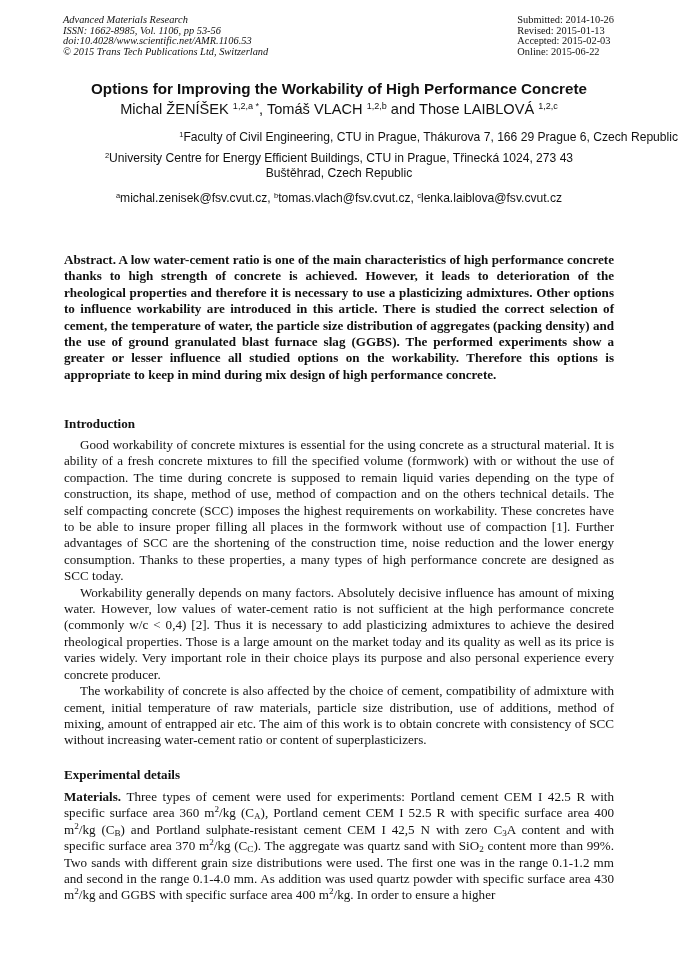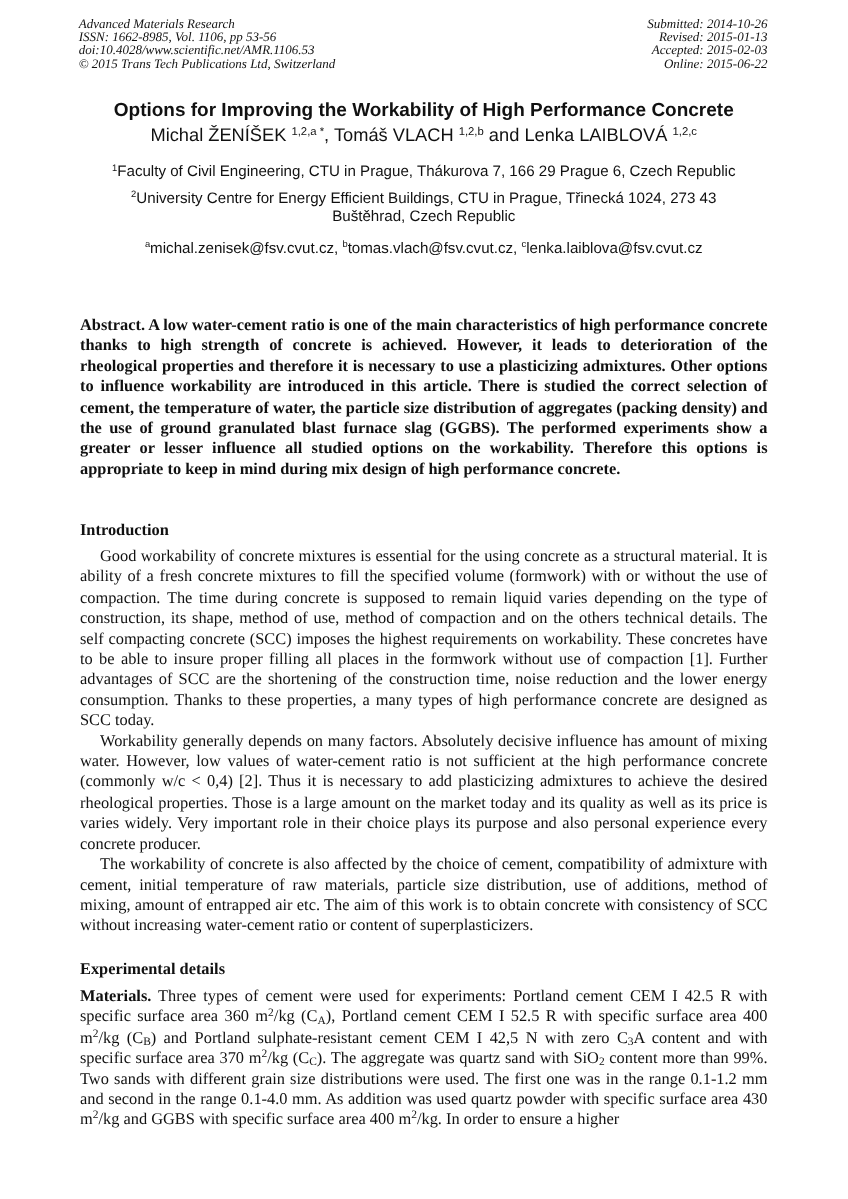--- a/index.html
+++ b/index.html
@@ -2,27 +2,27 @@
 <html><head>
 <meta charset="utf-8">
 <style>
   html, body { margin: 0; padding: 0; background: #ffffff; }
   body { width: 678px; height: 959px; position: relative; overflow: hidden; color: #111; }
   .page { position: absolute; left: 0; top: 0; width: 678px; height: 959px; }
   .serif { font-family: "Liberation Serif", "DejaVu Serif", serif; }
   .sans { font-family: "Liberation Sans", "DejaVu Sans", sans-serif; }
 
   .hdr-left { position: absolute; left: 63px; top: 15px; font-style: italic; font-size: 10.4px; line-height: 10.6px; }
-  .hdr-right { position: absolute; right: 64px; top: 15px; font-style: italic; font-size: 10.4px; line-height: 10.6px; text-align: right; }
+  .hdr-right { position: absolute; right: 64px; top: 15px; font-size: 10.4px; line-height: 10.6px; text-align: left; }
 
   .title { position: absolute; left: 0; width: 678px; top: 80px; text-align: center; font-weight: bold; font-size: 15.2px; }
   .authors { position: absolute; left: 0; width: 678px; top: 101px; text-align: center; font-size: 14.6px; }
   .authors sup, .aff sup, .emails sup { font-size: 0.62em; vertical-align: 0.55em; line-height: 0; }
   .aff { position: absolute; left: 0; width: 678px; text-align: center; font-size: 12.1px; line-height: 15px; }
-  .aff1 { top: 130px; }
+  .aff1 { top: 130px; text-align: right; }
   .aff2 { top: 151px; }
   .emails { position: absolute; left: 0; width: 678px; top: 191px; text-align: center; font-size: 12.1px; }
   .keywords { position: absolute; left: 0; width: 678px; top: 225px; text-align: center; font-size: 12.1px; }
   .keywords b { font-weight: bold; }
 
   .body-block { position: absolute; left: 64px; width: 550px; font-size: 13.1px; line-height: 16.4px; text-align: justify; }
   .body-block p { margin: 0; }
   .indent { text-indent: 16px; }
   .abstract { top: 252px; font-weight: bold; }
   .h-intro { position: absolute; left: 64px; top: 416px; font-weight: bold; font-size: 13.1px; }
@@ -49,21 +49,21 @@
     <div>Revised: 2015-01-13</div>
     <div>Accepted: 2015-02-03</div>
     <div>Online: 2015-06-22</div>
   </div>
 
   <div class="title sans">Options for Improving the Workability of High Performance Concrete</div>
 
   <div class="authors sans">
     <span>Michal ŽENÍŠEK</span>
     <sup>1,2,a *</sup><span>, </span><span>Tomáš VLACH</span>
-    <sup>1,2,b</sup><span> and </span><span>Lenka LAIBLOVÁ</span>
+    <sup>1,2,b</sup><span> and </span><span>Those LAIBLOVÁ</span>
     <sup>1,2,c</sup>
   </div>
 
   <div class="aff aff1 sans">
     <sup>1</sup><span>Faculty of Civil Engineering, CTU in Prague, Thákurova 7, 166 29 Prague 6, Czech Republic</span>
   </div>
 
   <div class="aff aff2 sans">
     <div><sup>2</sup><span>University Centre for Energy Efficient Buildings, CTU in Prague, Třinecká 1024, 273 43</span></div>
     <div>Buštěhrad, Czech Republic</div>

